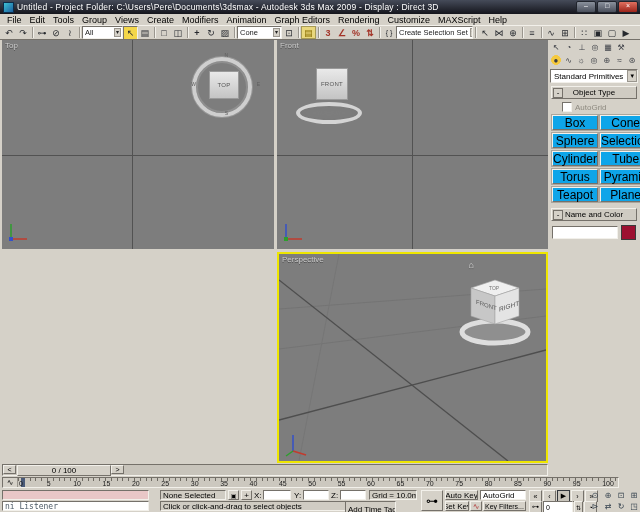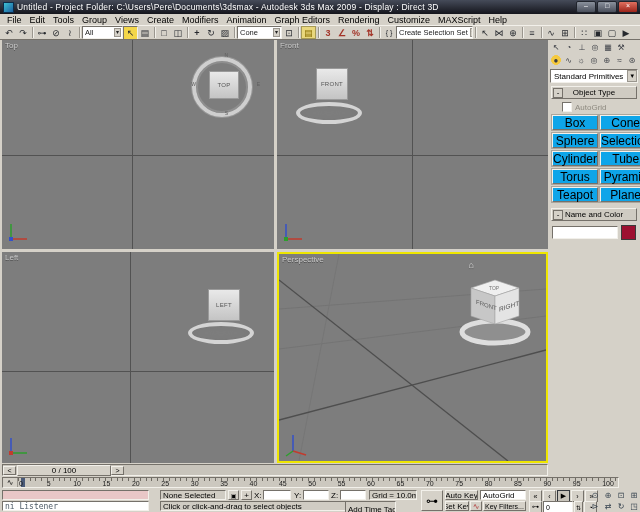--- a/index.html
+++ b/index.html
@@ -85,21 +85,21 @@
   .cpbtn{height:13px;background:#0ea5e9;border:1px solid;
     border-color:#f2f0ea #75716a #75716a #f2f0ea;box-shadow:0 0 0 1px #aaa69d;
     font-size:12px;display:flex;align-items:center;justify-content:center;}
   .ncrow{display:flex;align-items:center;gap:3px;padding:2px 4px;}
   .ncfield{flex:1;height:11px;background:#fff;border:1px solid;
     border-color:#75716a #f2f0ea #f2f0ea #75716a;}
   .swatch{width:13px;height:13px;border:1px solid #3a3a3a;}
   
   .timeslider{position:absolute;left:2px;top:464px;width:546px;height:12px;
     background:#c8c4bb;border:1px solid;border-color:#75716a #f2f0ea #f2f0ea #75716a;
-    box-sizing:border-box;display:flex;align-items:center;}
+    box-sizing:border-box;display:flex;align-items:flex-start;}
   .tsbtn{width:11px;background:#d5d1c8;border:1px solid;
     border-color:#f2f0ea #75716a #75716a #f2f0ea;font-size:7px;display:flex;
     align-items:center;justify-content:center;}
   .tshandle{width:92px;background:#d5d1c8;border:1px solid;
     border-color:#f2f0ea #75716a #75716a #f2f0ea;font-size:8px;display:flex;
     align-items:center;justify-content:center;margin-left:1px;}
   .trackbar{position:absolute;left:2px;top:477px;width:617px;height:11px;
     background:#ccc8bf;border:1px solid;border-color:#75716a #f2f0ea #f2f0ea #75716a;
     box-sizing:border-box;display:flex;}
   .tbicon{width:14px;border-right:1px solid #9a968e;display:flex;align-items:center;
@@ -238,32 +238,20 @@
       <span class="axh" style="top:115px"></span>
       <span class="ellring" style="right:180px;top:62px;width:58px;height:14px;right:186px"></span>
       <span class="cubeface" style="right:200px;top:28px;width:30px;height:30px">FRONT</span>
       <svg class="tripod" width="26" height="26">
         <line x1="4" y1="20" x2="4" y2="5" stroke="#3550c8" stroke-width="1.5"></line>
         <line x1="4" y1="20" x2="20" y2="20" stroke="#c23b2e" stroke-width="1.5"></line>
         <rect x="2" y="18" width="4" height="4" fill="#2e9e2e"></rect>
       </svg>
     </div>
 
-    <div class="vp vp-bl">
-      <span class="vplabel">Left</span>
-      <span class="axv" style="left:128px"></span>
-      <span class="axh" style="top:119px"></span>
-      <span class="ellring" style="right:20px;top:70px;width:58px;height:14px"></span>
-      <span class="cubeface" style="right:34px;top:37px;width:30px;height:30px">LEFT</span>
-      <svg class="tripod" width="26" height="26">
-        <line x1="4" y1="20" x2="4" y2="5" stroke="#3550c8" stroke-width="1.5"></line>
-        <line x1="4" y1="20" x2="20" y2="20" stroke="#2e9e2e" stroke-width="1.5"></line>
-        <rect x="2" y="18" width="4" height="4" fill="#c23b2e"></rect>
-      </svg>
-    </div>
 
     <div class="vp vp-br">
       <span class="vplabel">Perspective</span>
       <svg style="position:absolute;left:0;top:0" width="267" height="207" viewBox="0 0 267 207">
         <line x1="0" y1="55" x2="267" y2="35" stroke="#747474" stroke-width="1"></line>
         <line x1="0" y1="95" x2="267" y2="62" stroke="#747474" stroke-width="1"></line>
         <line x1="60" y1="0" x2="20" y2="207" stroke="#767676" stroke-width="1"></line>
         <line x1="0" y1="26" x2="229" y2="207" stroke="#4e4e4e" stroke-width="1.3"></line>
         <line x1="0" y1="166" x2="267" y2="96" stroke="#4e4e4e" stroke-width="1.3"></line>
       </svg>

